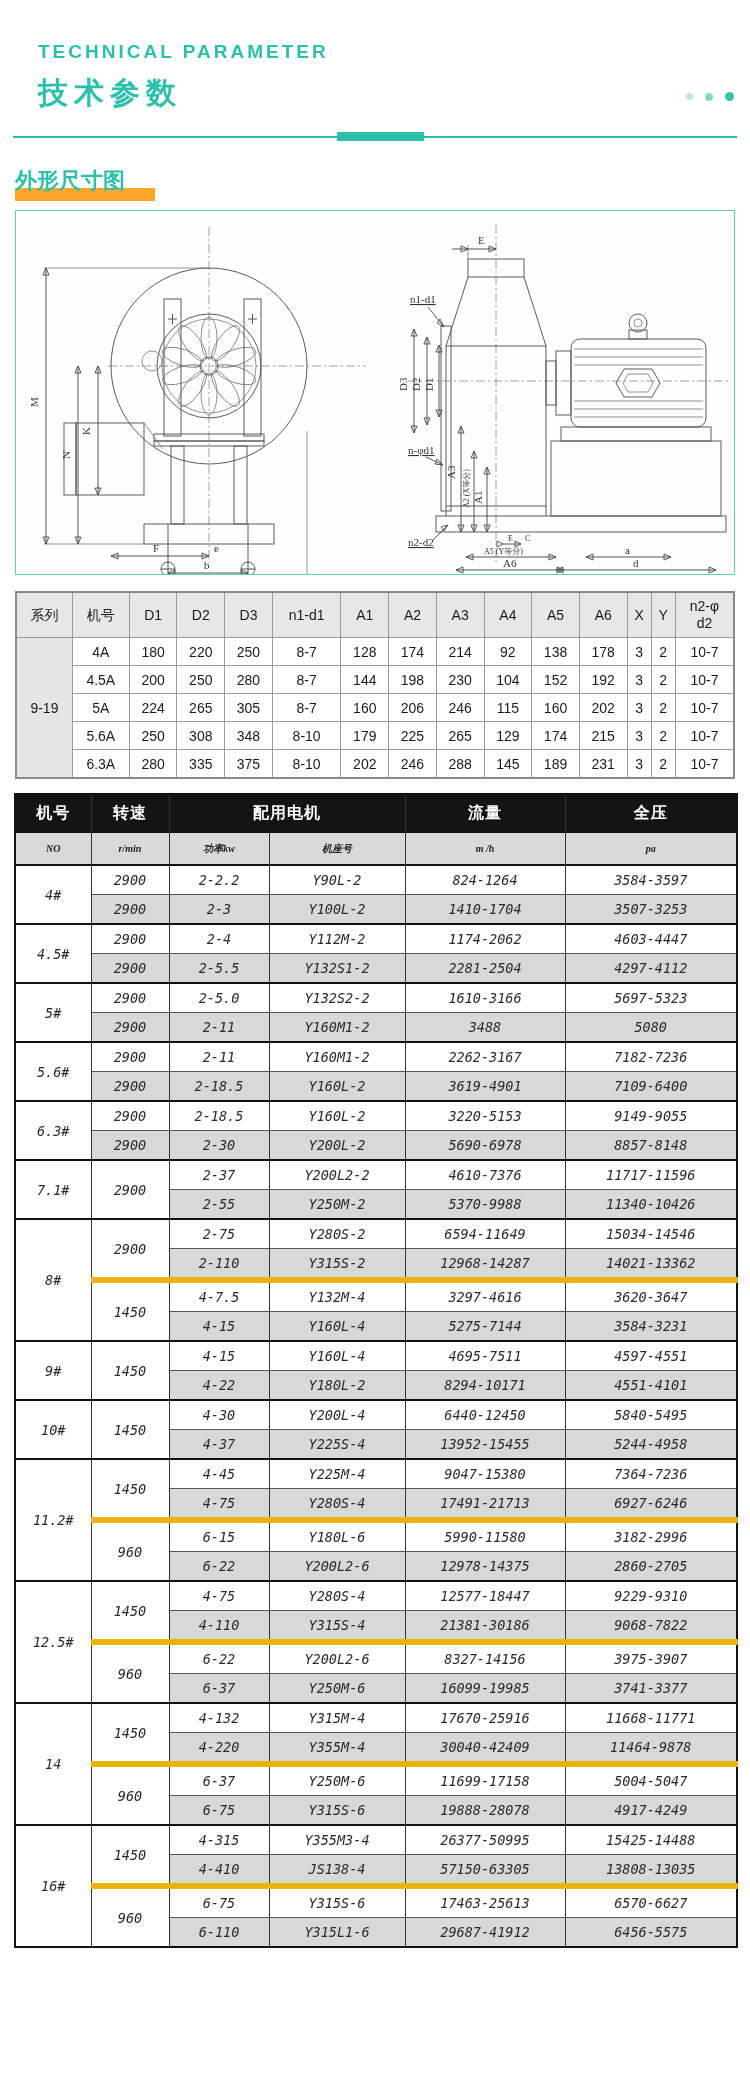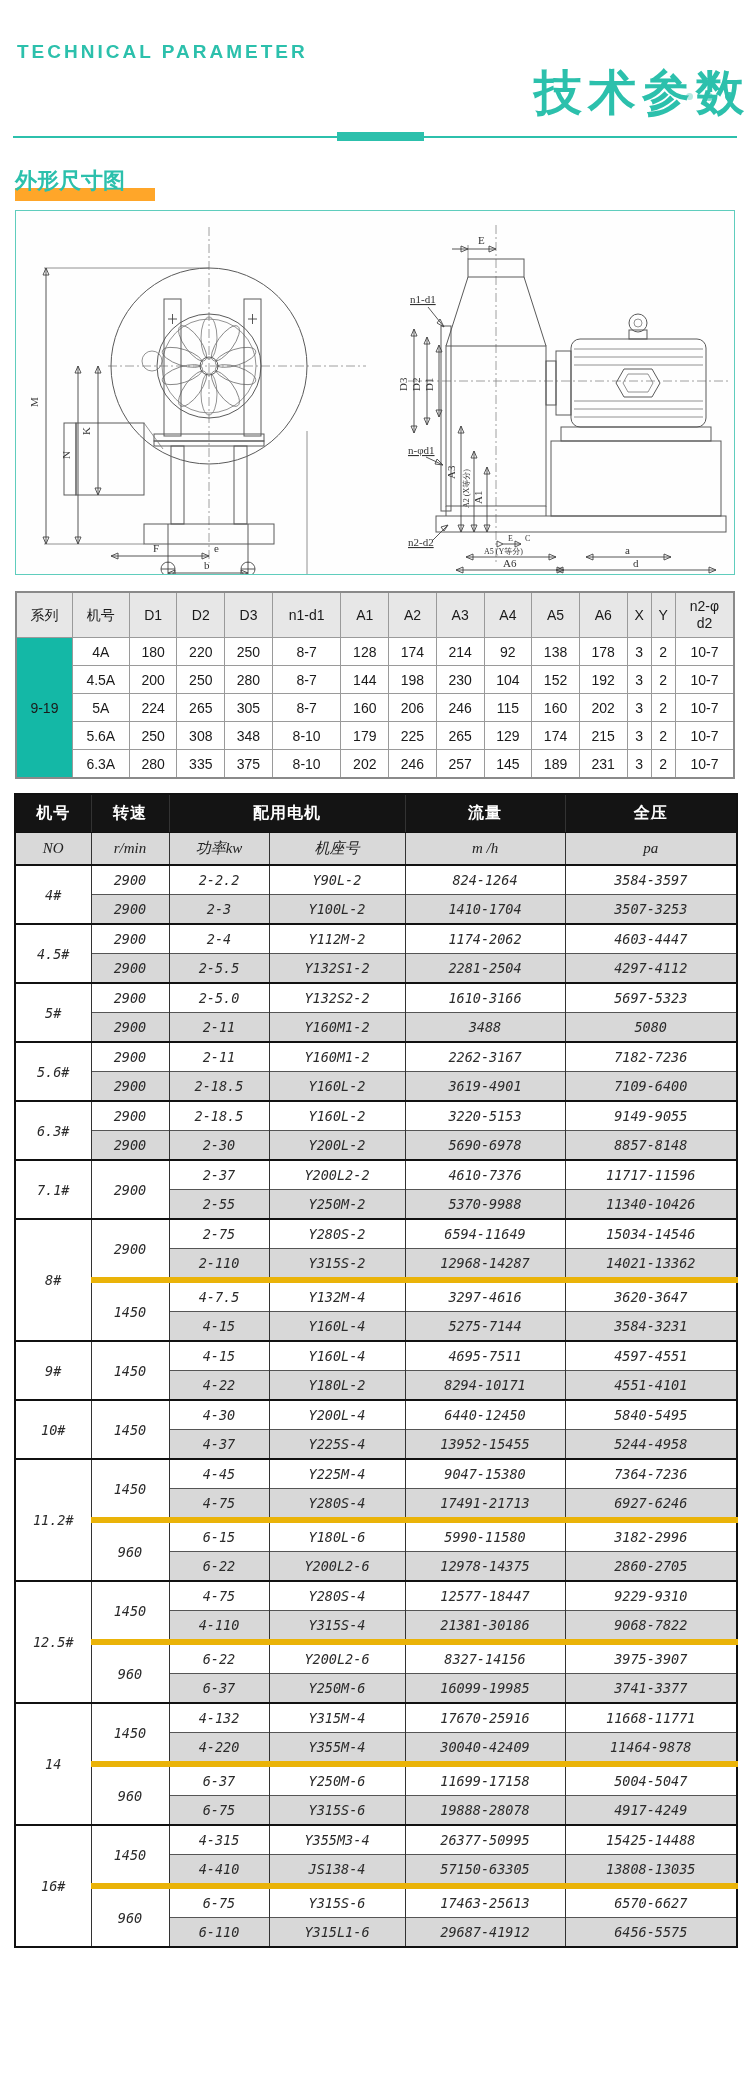--- a/index.html
+++ b/index.html
@@ -1,22 +1,22 @@
 <!DOCTYPE html>
 <html><head>
 <meta charset="utf-8">
 <style>
   html,body{margin:0;padding:0;background:#fff;}
   body{width:750px;font-family:"Liberation Sans",sans-serif;color:#222;}
   .page{width:750px;min-height:2090px;background:#fff;overflow:hidden;}
 
   
-  .top-header{position:relative;padding:40px 0 0 17px;}
+  .top-header{position:relative;padding:40px 0 0 38px;}
   .eyebrow{color:#2cc0ac;font-size:19px;line-height:24px;font-weight:bold;letter-spacing:3px;}
-  .main-title{color:#2cc0ac;font-size:48px;line-height:58px;font-weight:bold;letter-spacing:6px;text-align:right;}
+  .main-title{color:#2cc0ac;font-size:30px;line-height:58px;font-weight:bold;letter-spacing:6px;}
   .dots{position:absolute;right:16px;top:92px;display:flex;align-items:center;gap:12px;}
   .dots i{display:block;border-radius:50%;background:#2cc0ac;}
   .dots i.d1{width:7px;height:7px;opacity:.35;}
   .dots i.d2{width:8px;height:8px;opacity:.6;}
   .dots i.d3{width:9px;height:9px;opacity:.95;}
   .divider{position:relative;margin:14px 13px 0 13px;height:2px;background:#2cc0ac;}
   .divider .thick{position:absolute;left:324px;top:-4px;width:87px;height:9px;background:#2cc0ac;}
 
   
   .sec-title{position:relative;display:inline-block;margin:26px 0 0 15px;font-size:22px;line-height:34px;font-weight:bold;color:#2cc0ac;z-index:0;white-space:nowrap;}
@@ -31,28 +31,28 @@
   .dim{stroke:#444;fill:none;stroke-width:.9;}
   .dwg-txt{fill:#333;font-size:11px;font-family:"Liberation Serif",serif;}
   .dwg-txt-sm{fill:#333;font-size:8px;font-family:"Liberation Serif",serif;}
 
   
   .dim-table{margin:16px 0 0 15px;border-collapse:collapse;width:720px;text-align:center;font-size:14px;color:#1a1a1a;background:#fff;}
   .dim-table th,.dim-table td{border:1px solid #9a9a9a;padding:0 2px;}
   .dim-table{border:2px solid #8a8a8a;}
   .dim-table th{background:#e7e7e7;font-weight:normal;height:44px;white-space:pre-line;line-height:17px;}
   .dim-table td{height:27px;background:#fff;}
-  .dim-table td.series-cell{background:#14b8a6;}
+  .dim-table td.series-cell{background:#e5e5e5;}
 
   
   .perf-table{margin:14px 0 0 14px;border-collapse:collapse;width:722px;text-align:center;table-layout:fixed;}
   .perf-table{border:2px solid #111;}
   .perf-table th,.perf-table td{border-left:1px solid #333;border-right:1px solid #333;}
   .perf-table .pt-top th{background:#141414;color:#fff;font-weight:bold;font-size:16px;height:35px;letter-spacing:1px;border-bottom:1px solid #111;}
-  .perf-table .pt-sub th{background:#d9d9d9;font-weight:normal;font-style:italic;font-family:"Liberation Serif",serif;font-size:15px;height:29px;border-bottom:2px solid #111;color:#222;}
+  .perf-table .pt-sub th{background:#d9d9d9;font-weight:bold;font-style:italic;font-family:"Liberation Serif",serif;font-size:10px;height:29px;border-bottom:2px solid #111;color:#222;}
   .perf-table td{height:26px;font-style:italic;font-family:"DejaVu Sans Mono",monospace;font-size:13.5px;color:#2a2a2a;border-top:1px solid #555;}
   .perf-table tr.row-gray td{background:#d8d8d8;}
   .perf-table tr.row-white td{background:#fff;}
   .perf-table tr.group-start td{border-top:2px solid #111;}
   .perf-table tr.block-start td{border-top:6px solid #eab308;}
   .perf-table td.cell-no,.perf-table td.cell-speed-merged{background:#fff !important;}
 </style>
 </head>
 <body>
 
@@ -367,21 +367,21 @@
           <td>10-7</td>
         </tr>
         <tr>
           <td>6.3A</td>
           <td>280</td>
           <td>335</td>
           <td>375</td>
           <td>8-10</td>
           <td>202</td>
           <td>246</td>
-          <td>257</td>
+          <td>288</td>
           <td>145</td>
           <td>189</td>
           <td>231</td>
           <td>3</td>
           <td>2</td>
           <td>10-7</td>
         </tr>
       </tbody>
   </table>
 

